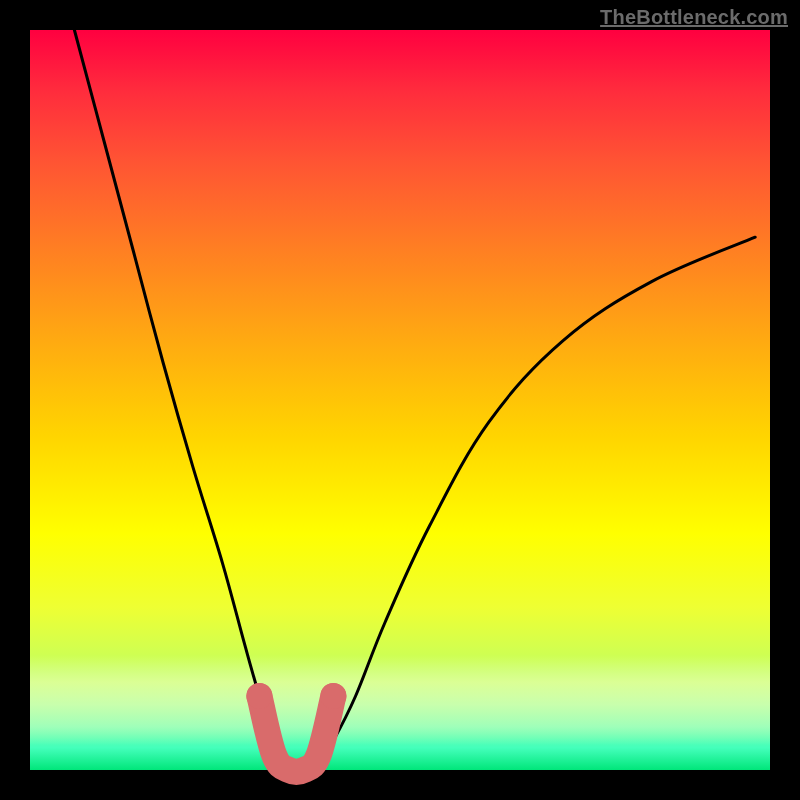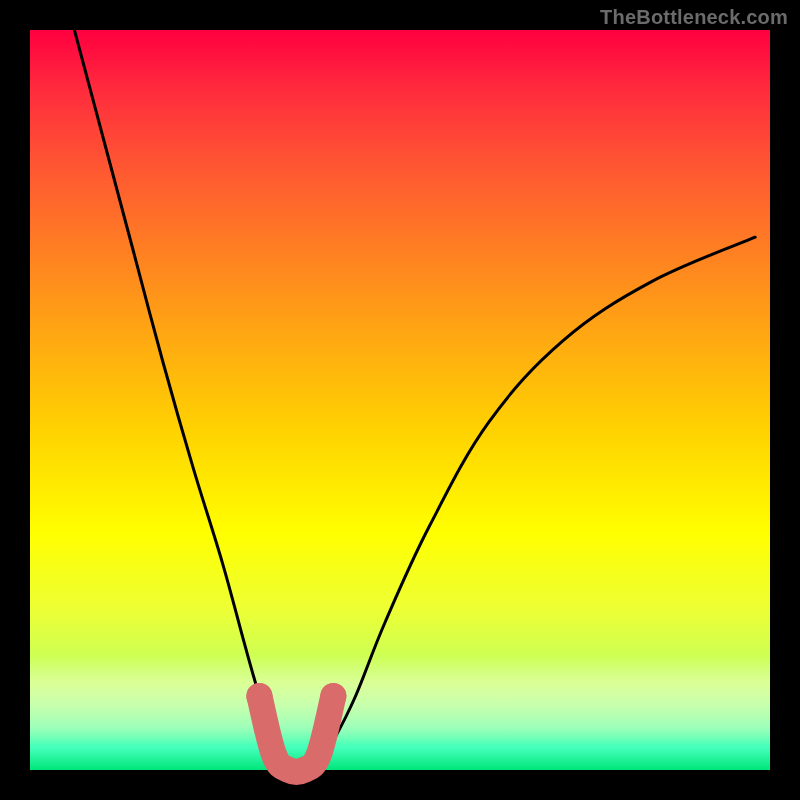--- a/index.html
+++ b/index.html
@@ -46,20 +46,21 @@
   }
   .watermark {
     position: absolute;
     top: 6px;
     right: 12px;
     font-family: Arial, Helvetica, sans-serif;
     font-size: 20px;
     font-weight: 600;
     color: #6b6b6b;
     letter-spacing: 0.2px;
+    text-decoration: underline;
   }
   svg.curve {
     position: absolute;
     left: 0; top: 0;
     width: 100%; height: 100%;
     overflow: visible;
   }
 </style>
 </head>
 <body>

